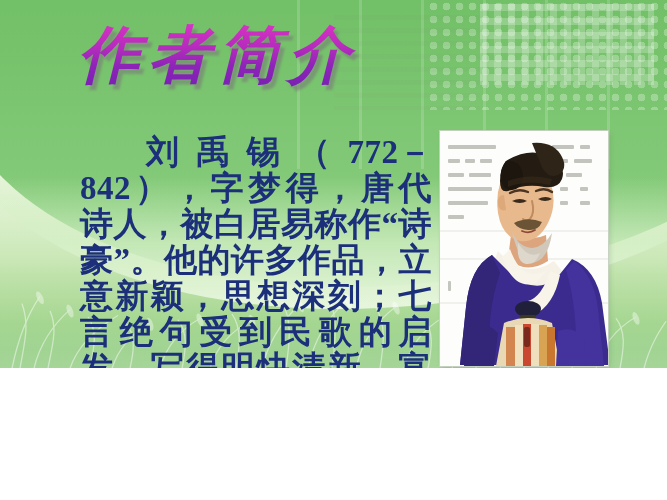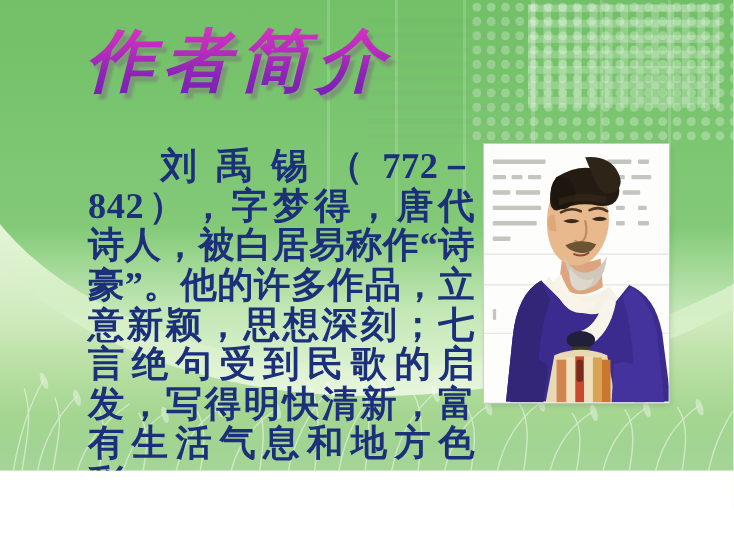--- a/index.html
+++ b/index.html
@@ -8,21 +8,21 @@
     padding: 0;
     background: #ffffff;
   }
   body {
     font-family: "DejaVu Sans", sans-serif;
   }
 
   .slide {
     position: relative;
     width: 667px;
-    height: 428px;
+    height: 368px;
     overflow: hidden;
     background: #ecf8e2;
   }
 
   
 
   
   .bg-base {
     position: absolute;
     inset: 0;

